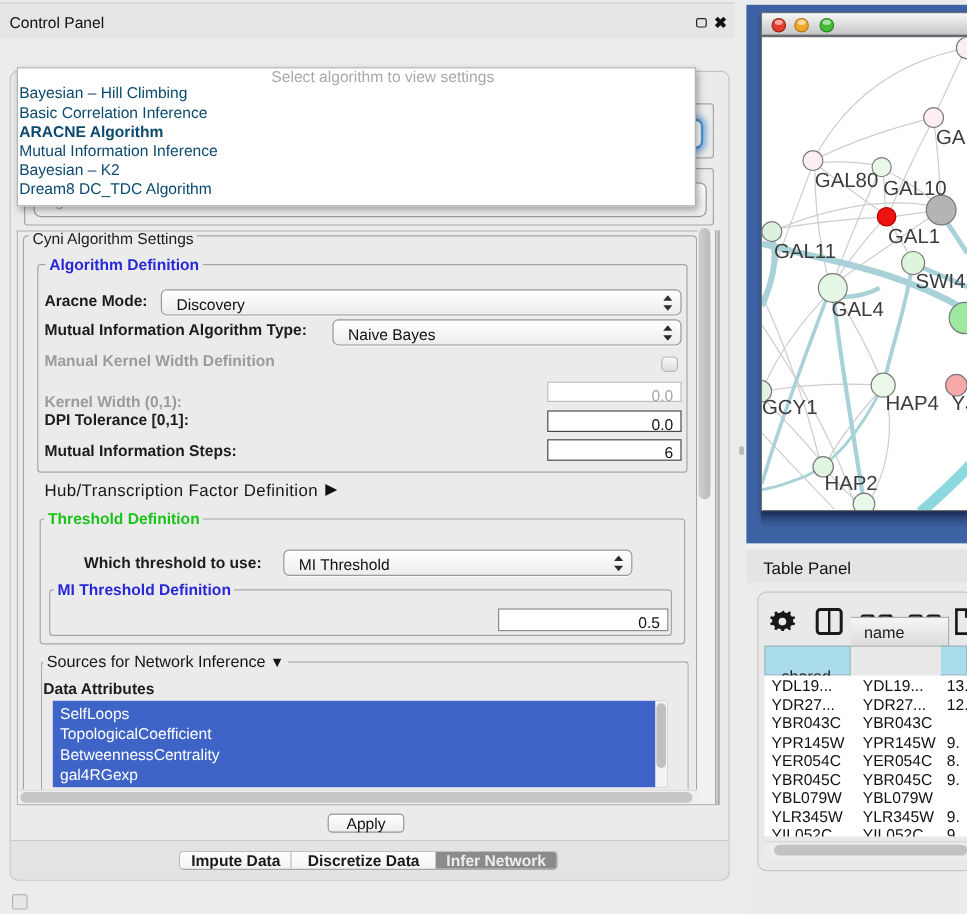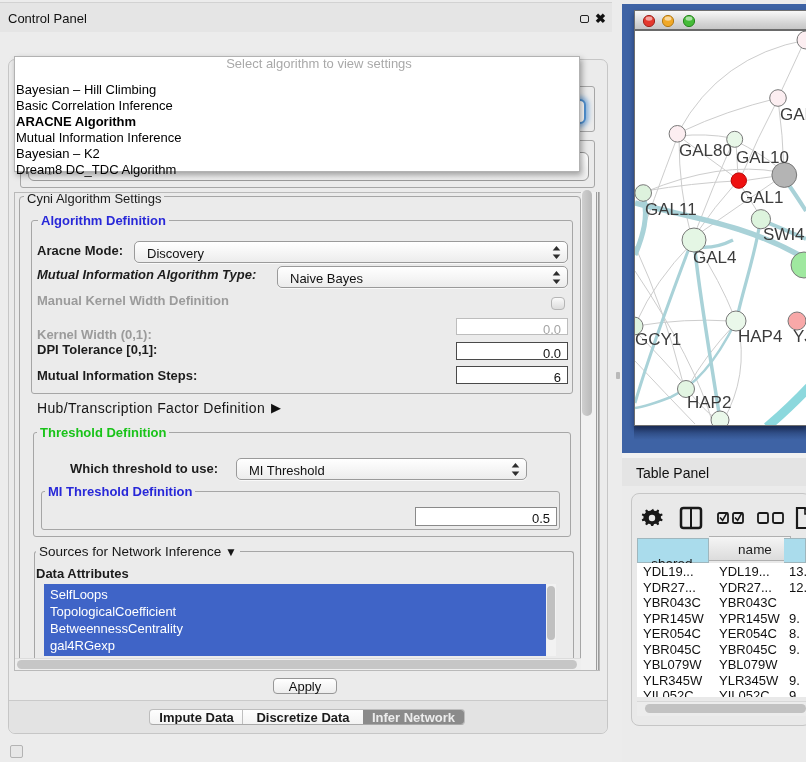--- a/index.html
+++ b/index.html
@@ -43,21 +43,21 @@
 
 <div class="lbl" style="left:37px;top:243px;">Aracne Mode:</div>
 <div class="combo" style="left:134px;top:241px;width:434px;height:22px;">
       <span class="ctext">Discovery</span>
       <svg class="arr" viewBox="0 0 9 13" width="9" height="13">
         <path d="M4.5,0 L8.3,4.6 L0.7,4.6 Z" fill="#2d2d2d"></path>
         <path d="M4.5,13 L8.3,8.4 L0.7,8.4 Z" fill="#2d2d2d"></path>
       </svg>
     </div>
 
-<div class="lbl" style="left:37px;top:267px;font-style:italic;">Mutual Information Algorithm Type:</div>
+<div class="lbl" style="left:37px;top:267px;">Mutual Information Algorithm Type:</div>
 <div class="combo" style="left:277px;top:266px;width:291px;height:22px;">
       <span class="ctext">Naive Bayes</span>
       <svg class="arr" viewBox="0 0 9 13" width="9" height="13">
         <path d="M4.5,0 L8.3,4.6 L0.7,4.6 Z" fill="#2d2d2d"></path>
         <path d="M4.5,13 L8.3,8.4 L0.7,8.4 Z" fill="#2d2d2d"></path>
       </svg>
     </div>
 
 <div class="lbl" style="left:37px;top:293px;color:#9b9b9b;">Manual Kernel Width Definition</div>
 <div class="abs" style="left:551px;top:297px;width:14px;height:13px;border:1px solid #b5b5b5;border-radius:4px;background:linear-gradient(#fafafa,#dcdcdc);"></div>
@@ -107,21 +107,21 @@
 
 <div class="abs" style="left:9px;top:700px;width:598px;height:33px;background:#e3e3e3;border-top:1px solid #cacaca;border-radius:0 0 7px 7px;"></div>
 <div class="seg" style="left:149px;top:709px;height:16px;">
   <div class="sp" style="width:93px;font-weight:bold;">Impute Data</div>
   <div style="width:120px;font-weight:bold;">Discretize Data</div>
   <div class="sel" style="width:101px;font-weight:bold;background:#8b8b8b;color:#ededed;">Infer Network</div>
 </div>
 
 <div class="abs" style="left:14px;top:56px;width:566px;height:116px;background:#fff;border:1px solid #b2b2b2;box-shadow:2px 3px 6px rgba(0,0,0,.35);"></div>
 <div class="abs" style="left:14px;top:56px;width:566px;text-align:center;font-size:13px;color:#a9a9a9;padding-left:44px;">Select algorithm to view settings</div>
-<div class="abs" style="left:16px;top:70px;font-size:13px;line-height:16px;color:#000000;margin-top:12px;">Bayesian – Hill Climbing<br>Basic Correlation Inference<br><b>ARACNE Algorithm</b><br>Mutual Information Inference<br>Bayesian – K2<br>Dream8 DC_TDC Algorithm</div>
+<div class="abs" style="left:16px;top:70px;font-size:13px;line-height:16px;color:#0c4a6e;">Bayesian – Hill Climbing<br>Basic Correlation Inference<br><b>ARACNE Algorithm</b><br>Mutual Information Inference<br>Bayesian – K2<br>Dream8 DC_TDC Algorithm</div>
 
 
 <div class="abs" style="left:581px;top:192px;width:15px;height:478px;background:#f1f1f1;"></div>
 <div class="abs" style="left:596px;top:192px;width:3px;height:478px;background:#e8e8e8;border-left:1px solid #9b9b9b;border-right:1px solid #9b9b9b;"></div>
 <div class="abs" style="left:582px;top:190px;width:10px;height:226px;background:linear-gradient(90deg,#cfcfcf,#b9b9b9);border-radius:5px;"></div>
 
 <div class="abs" style="left:10px;top:745px;width:13px;height:13px;border:1px solid #b3b3b3;background:#e7e7e7;border-radius:2px;"></div>
 
 <div class="abs" style="left:622px;top:4px;width:184px;height:449px;background:#3e63a5;"></div>
 
@@ -250,21 +250,21 @@
     <rect x="118" y="8" width="10" height="10" rx="1.5"></rect>
     <rect x="133" y="8" width="10" height="10" rx="1.5"></rect>
   </g>
   <g fill="none" stroke="#191919" stroke-width="2.2">
     <path d="M157,3 h8 l6,6 v14 h-14 z"></path>
     <path d="M165,3 v6 h6" stroke-width="1.6"></path>
   </g>
 </svg>
 
 <div class="abs" style="left:637px;top:538px;width:72px;height:25px;background:#aadcec;border:1px solid #9fb6bd;font-size:13.5px;color:#1c1c1c;text-align:center;padding-top:17px;"><span style="padding-left:9px;">shared...</span></div>
-<div class="abs" style="left:709px;top:536px;width:82px;height:25px;background:linear-gradient(#f5f5f5,#dcdcdc);border:1px solid #b0b0b0;border-left:none;font-size:13.5px;color:#1c1c1c;text-align:center;padding-top:5px;"><span style="padding-left:11px;">name</span></div>
+<div class="abs" style="left:709px;top:514px;width:82px;height:25px;background:linear-gradient(#f5f5f5,#dcdcdc);border:1px solid #b0b0b0;border-left:none;font-size:13.5px;color:#1c1c1c;text-align:left;padding-top:5px;"><span style="padding-left:11px;">name</span></div>
 <div class="abs" style="left:784px;top:538px;width:22px;height:25px;background:#aadcec;border:1px solid #9fb6bd;border-left:none;"></div>
 
 <div class="abs" style="left:637px;top:563px;width:169px;height:134px;background:#fff;overflow:hidden;">
   <div style="position:absolute;left:6px;top:1px;font-size:13px;line-height:15.5px;color:#111;">YDL19...<br>YDR27...<br>YBR043C<br>YPR145W<br>YER054C<br>YBR045C<br>YBL079W<br>YLR345W<br>YIL052C</div>
   <div style="position:absolute;left:82px;top:1px;font-size:13px;line-height:15.5px;color:#111;">YDL19...<br>YDR27...<br>YBR043C<br>YPR145W<br>YER054C<br>YBR045C<br>YBL079W<br>YLR345W<br>YIL052C</div>
   <div style="position:absolute;left:152px;top:1px;font-size:13px;line-height:15.5px;color:#111;">13...<br>12...<br>&nbsp;<br>9.<br>8.<br>9.<br>&nbsp;<br>9.<br>9.</div>
 </div>
 
 <div class="abs" style="left:637px;top:701px;width:169px;height:15px;background:#ececec;border-top:1px solid #d8d8d8;"></div>
 <div class="abs" style="left:645px;top:704px;width:161px;height:9px;background:#c2c2c2;border-radius:5px;"></div>

